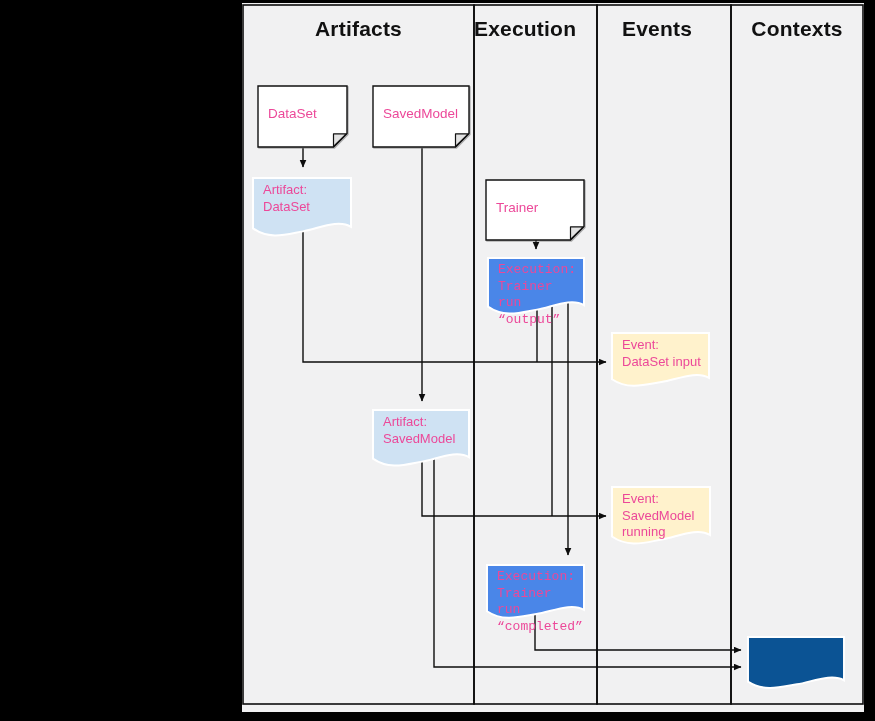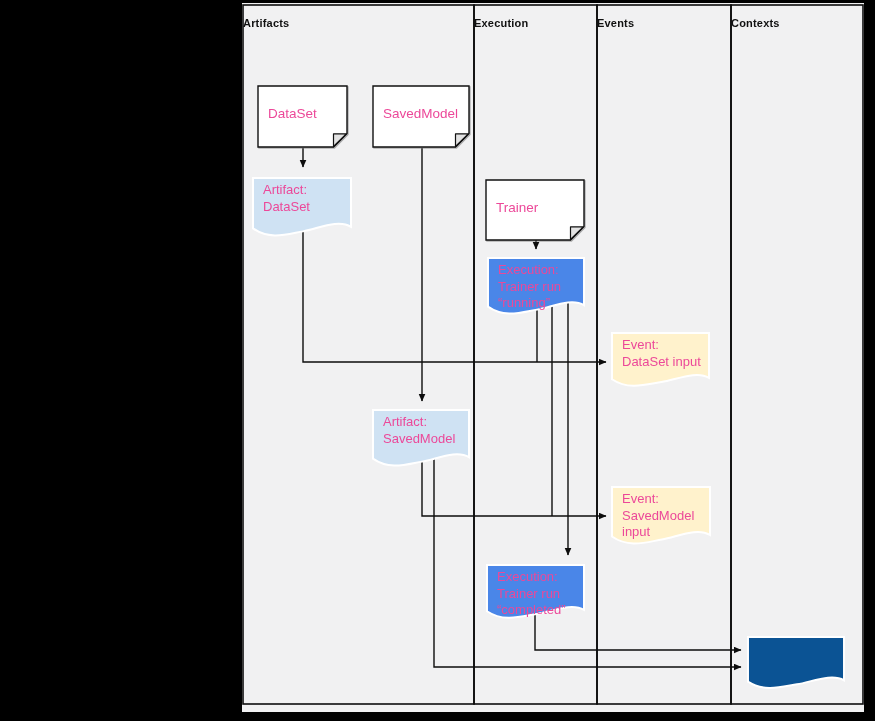--- a/index.html
+++ b/index.html
@@ -6,42 +6,42 @@
   body{
     width:875px;height:721px;position:relative;background:#000;
     font-family:"Liberation Sans","DejaVu Sans",sans-serif;overflow:hidden;
   }
   #canvas{
     position:absolute;left:242px;top:3px;width:622px;height:709px;
     background:#f1f1f2;
   }
   #overlay{position:absolute;left:0;top:0;width:875px;height:721px;z-index:1;}
   .lane-header{
-    position:absolute;z-index:2;font-weight:bold;
-    font-size:11px;color:#111;top:17px;letter-spacing:.2px;
+    position:absolute;z-index:2;text-align:center;font-weight:bold;
+    font-size:21px;color:#111;top:17px;letter-spacing:.2px;
   }
   .node{position:absolute;z-index:2;}
   .node .shape{position:absolute;left:0;top:0;width:100%;height:100%;overflow:visible;}
   .node .label{
     position:relative;z-index:3;font-size:13px;line-height:16.5px;color:#ec4899;
     padding:5px 4px 0 11px;
   }
   .note .label{
     display:flex;align-items:center;height:100%;box-sizing:border-box;
     padding:0 0 4px 11px;font-size:13.5px;
   }
   .note .shape{filter:drop-shadow(1.5px 1.5px 0 rgba(120,120,120,.55));}
   .doc .shape path.outline{stroke:#ffffff;stroke-width:2;vector-effect:non-scaling-stroke;}
   .fill-white{fill:#ffffff;stroke:#111;stroke-width:1.4;}
   .fill-flap{fill:#e3e3e3;stroke:#111;stroke-width:1.2;stroke-linejoin:round;}
   .fill-lightblue{fill:#cfe2f3;}
   .fill-blue{fill:#4a86e8;}
   .fill-yellow{fill:#fff2cc;}
   .fill-darkblue{fill:#0b5394;}
-  .text-white{color:#ffffff;}
+  .text-white{color:#ffffff;font-family:Liberation Mono, monospace;}
   .lane-rect{fill:none;stroke:#0d0d0d;stroke-width:1.6;}
   .arrow{fill:none;stroke:#0d0d0d;stroke-width:1.4;}
 </style>
 </head>
 <body>
 
 <div id="canvas"></div>
 
 <svg id="overlay" viewBox="0 0 875 721" xmlns="http://www.w3.org/2000/svg">
   <defs>
@@ -116,21 +116,21 @@
   </div>
 </div>
 
 <div class="node doc" style="left:487px;top:257px;width:98px;height:61px;">
   <svg class="shape" viewBox="0 0 100 62" preserveAspectRatio="none">
     <path class="fill-blue outline" d="M1,1 H99 V49 C86,41 66,51 51,53.5 C36,56 18,62.5 1,50.5 Z"></path>
   </svg>
   <div class="label text-white">
     <div>Execution:</div>
     <div>Trainer run</div>
-    <div>“running”</div>
+    <div>“output”</div>
   </div>
 </div>
 
 <div class="node doc" style="left:611px;top:332px;width:99px;height:58px;">
   <svg class="shape" viewBox="0 0 100 62" preserveAspectRatio="none">
     <path class="fill-yellow outline" d="M1,1 H99 V49 C86,41 66,51 51,53.5 C36,56 18,62.5 1,50.5 Z"></path>
   </svg>
   <div class="label">
     <div>Event:</div>
     <div>DataSet input</div>
@@ -147,21 +147,21 @@
   </div>
 </div>
 
 <div class="node doc" style="left:611px;top:486px;width:100px;height:62px;">
   <svg class="shape" viewBox="0 0 100 62" preserveAspectRatio="none">
     <path class="fill-yellow outline" d="M1,1 H99 V49 C86,41 66,51 51,53.5 C36,56 18,62.5 1,50.5 Z"></path>
   </svg>
   <div class="label">
     <div>Event:</div>
     <div>SavedModel</div>
-    <div>input</div>
+    <div>running</div>
   </div>
 </div>
 
 <div class="node doc" style="left:486px;top:564px;width:99px;height:58px;">
   <svg class="shape" viewBox="0 0 100 62" preserveAspectRatio="none">
     <path class="fill-blue outline" d="M1,1 H99 V49 C86,41 66,51 51,53.5 C36,56 18,62.5 1,50.5 Z"></path>
   </svg>
   <div class="label text-white">
     <div>Execution:</div>
     <div>Trainer run</div>

